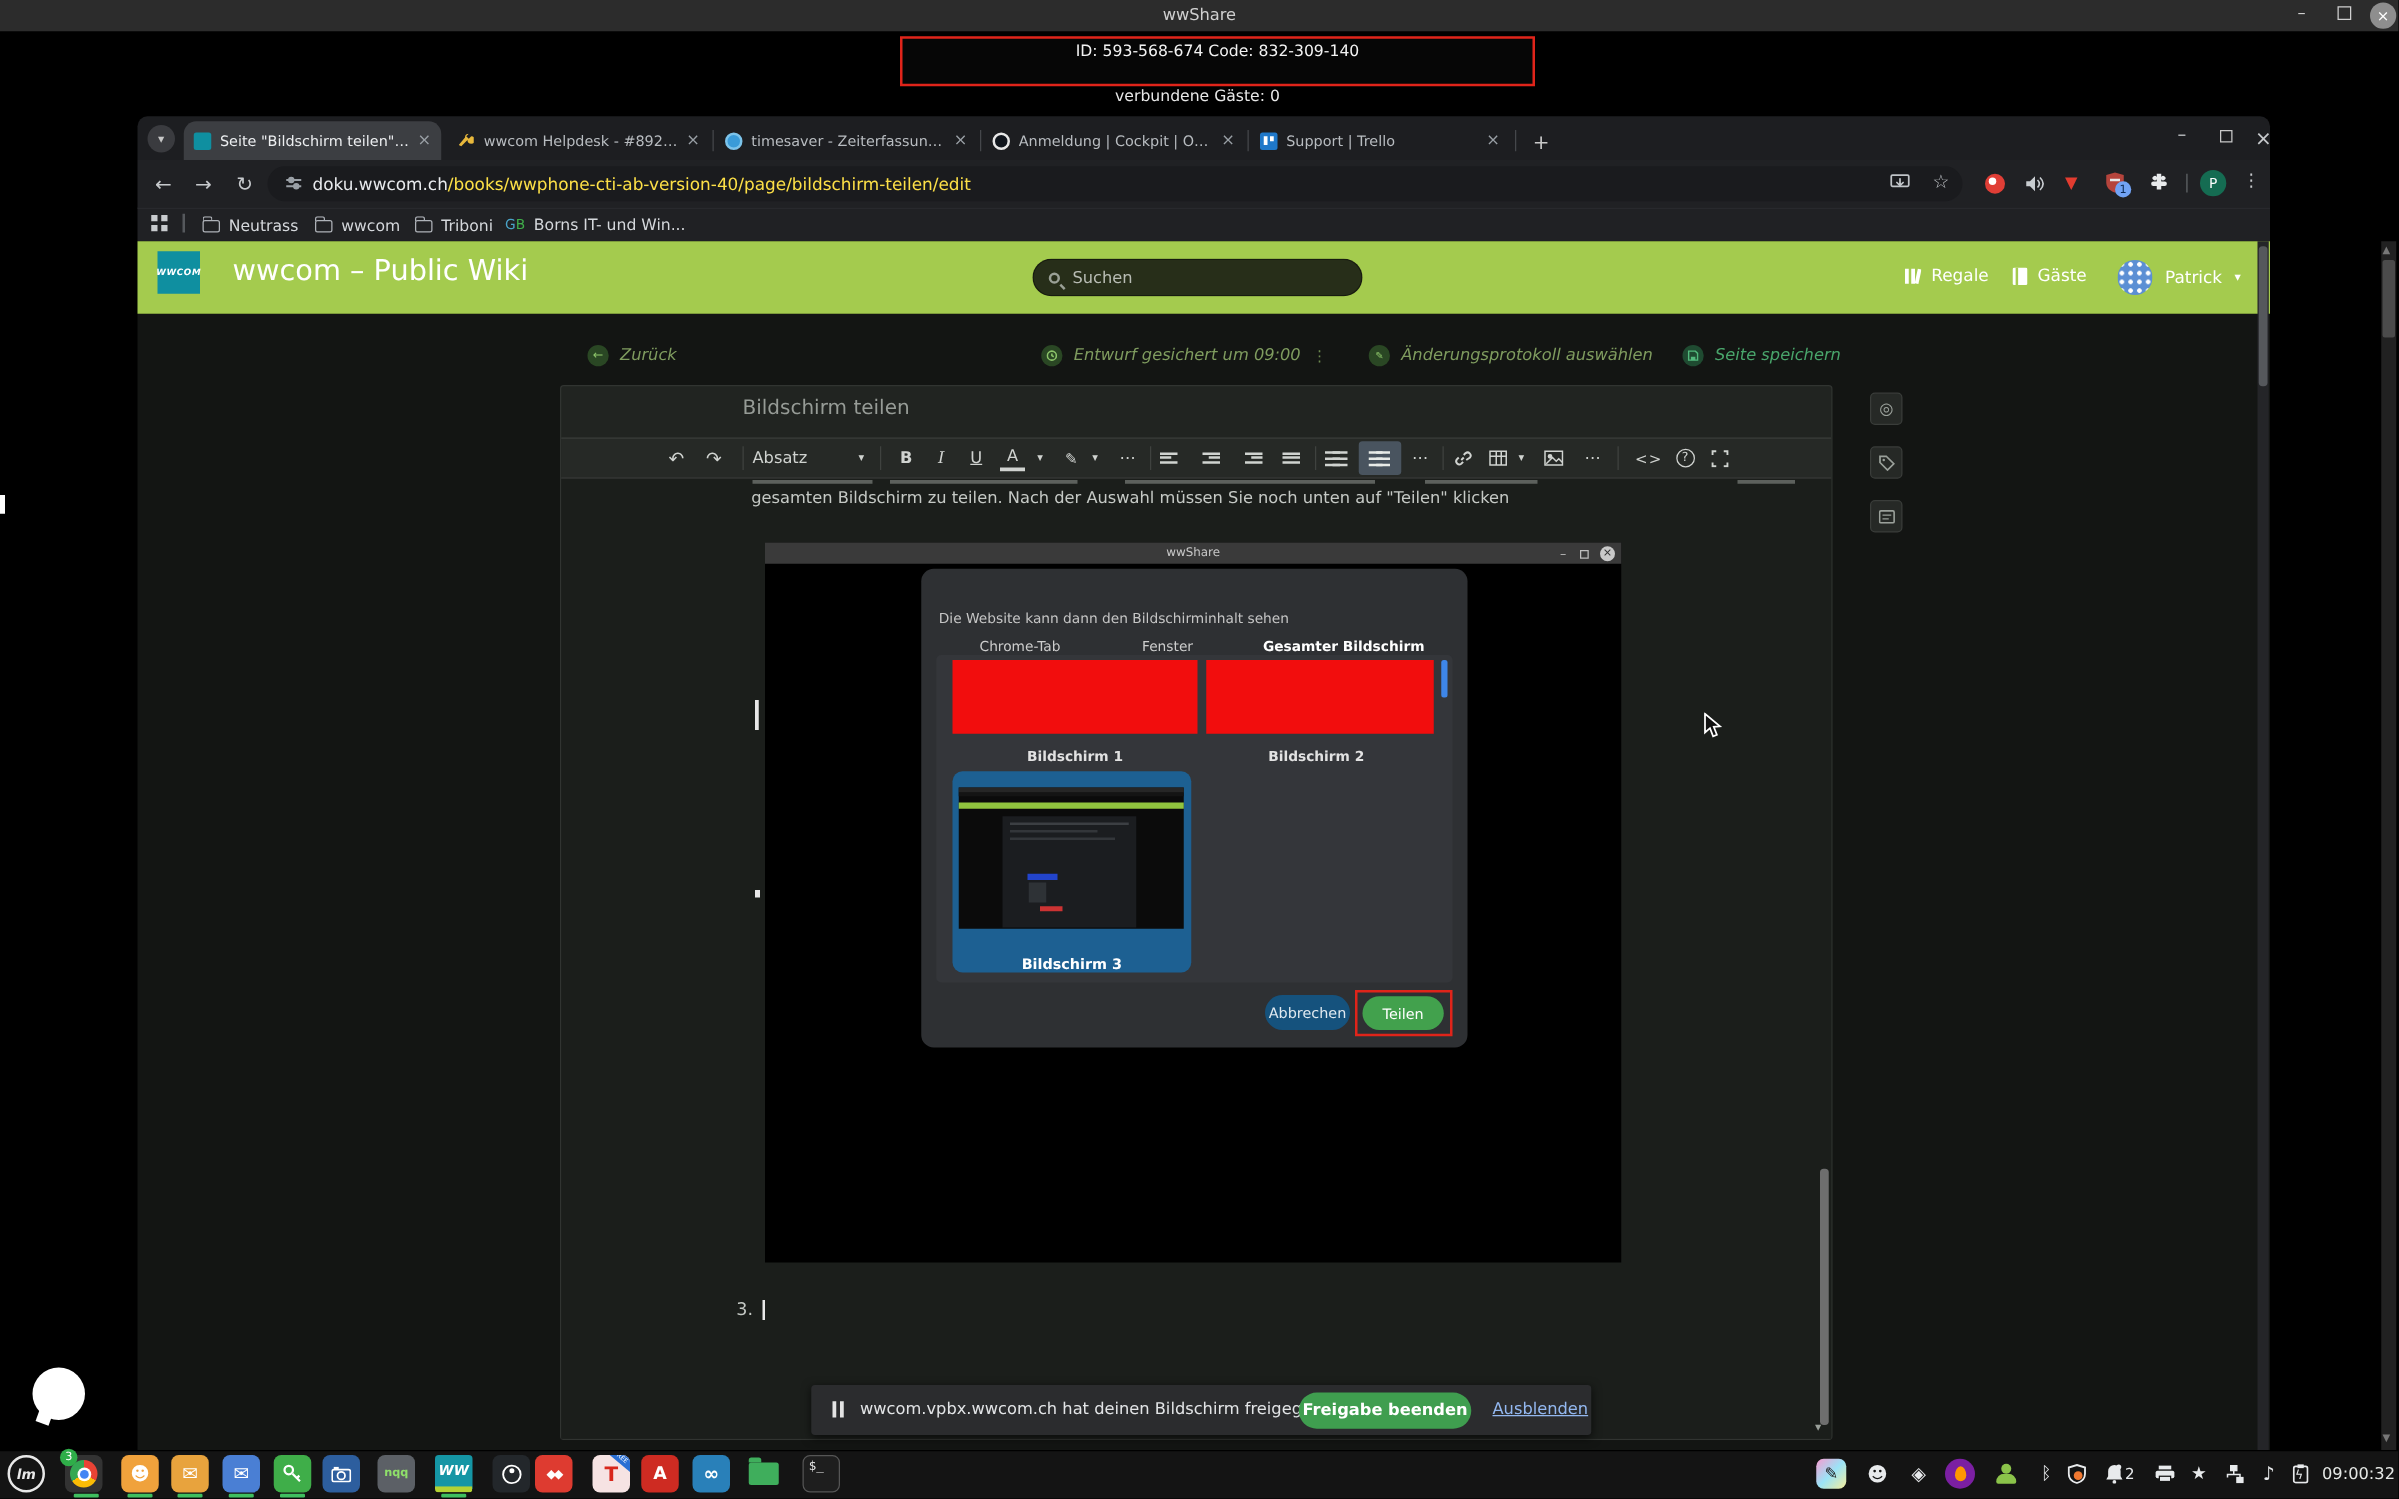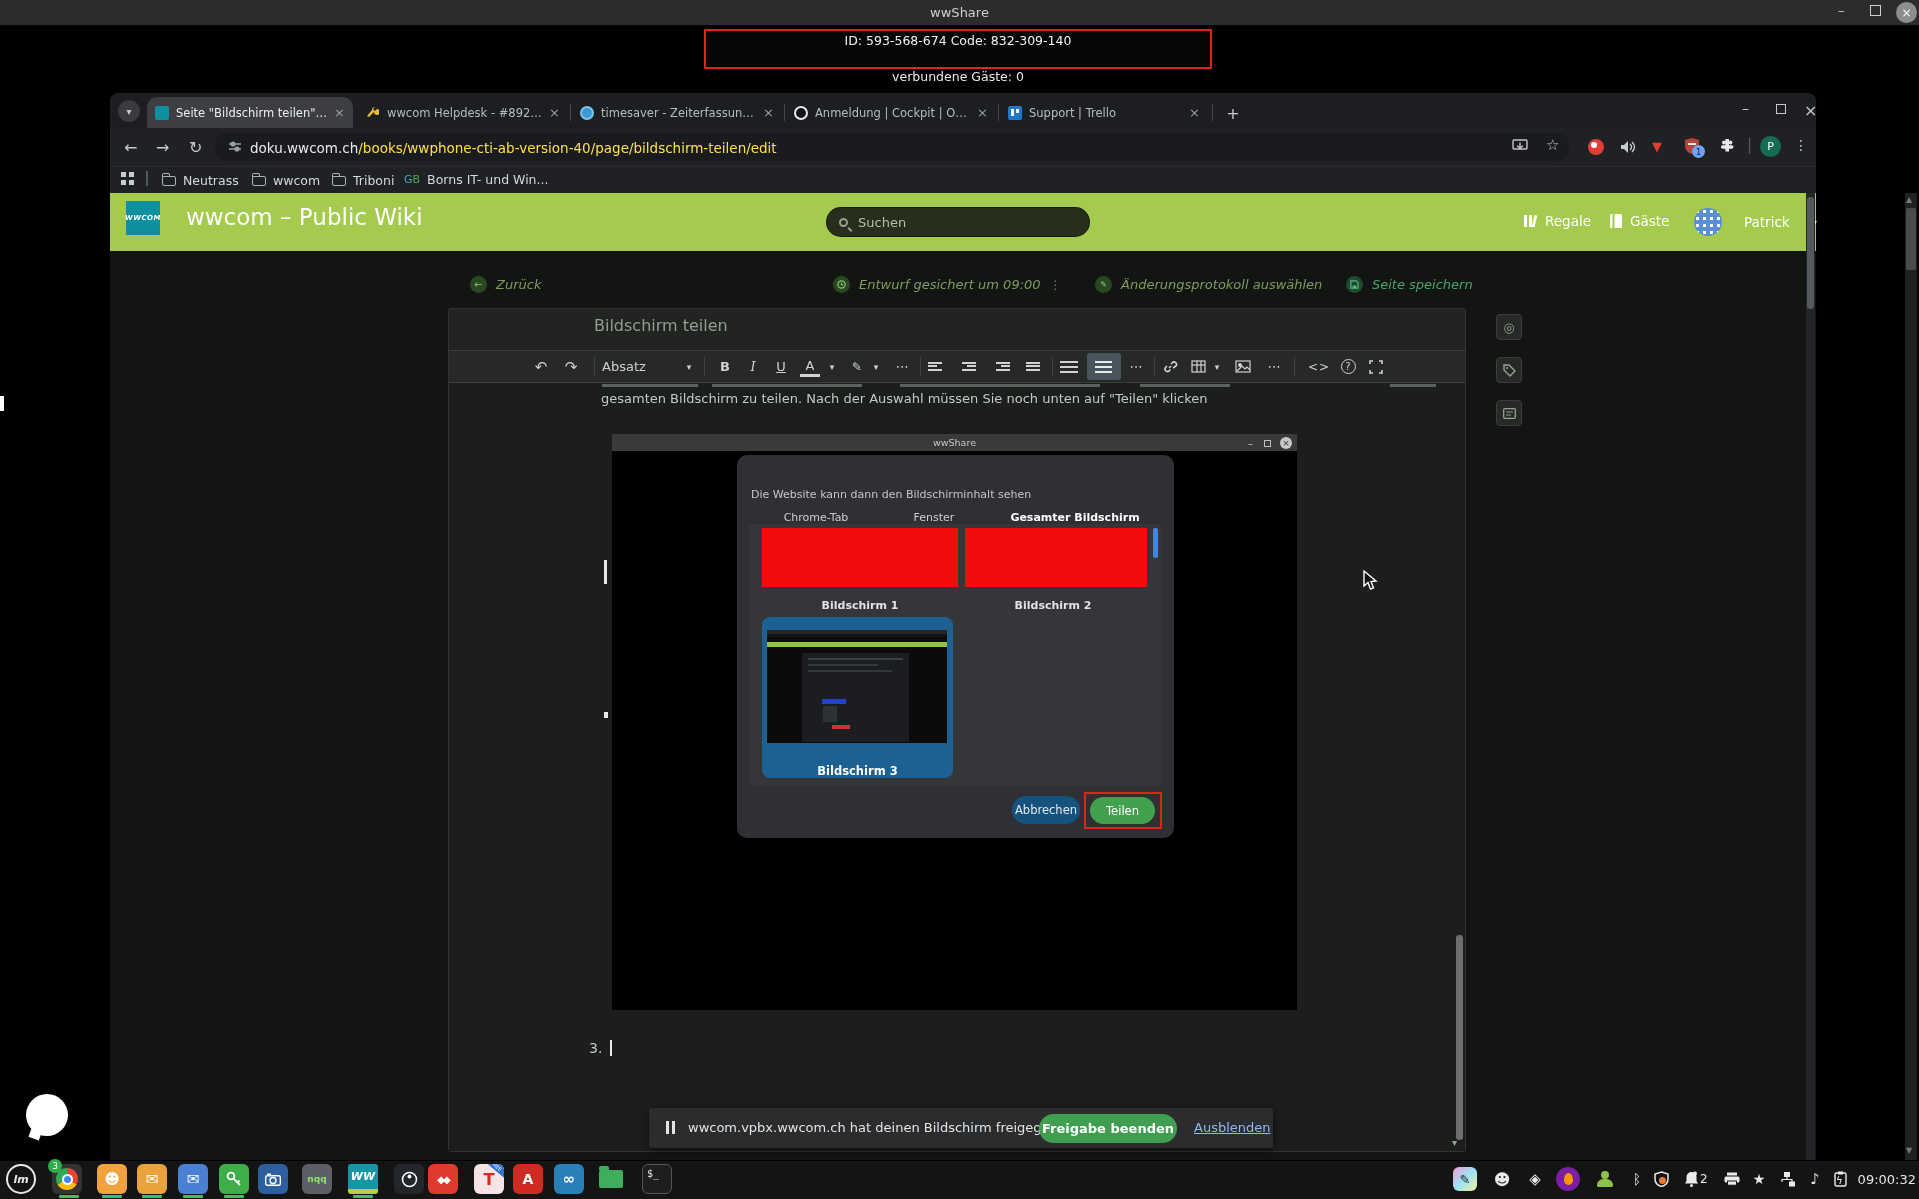--- a/index.html
+++ b/index.html
@@ -6,21 +6,21 @@
   *{box-sizing:border-box;font-family:"DejaVu Sans","Liberation Sans",sans-serif;}
   #screen{position:relative;width:1919px;height:1199px;background:#000;overflow:hidden;}
   .ab{position:absolute;}
   .fc{display:flex;align-items:center;}
   .fcc{display:flex;align-items:center;justify-content:center;}
   .ell{white-space:nowrap;overflow:hidden;text-overflow:ellipsis;}
   
   .titlebar{left:0;top:0;width:1919px;height:25px;background:#2c2c2c;}
   .tb-title{width:100%;text-align:center;line-height:25px;color:#cfcfcf;font-size:13px;}
   
-  .redbox{border:2px solid #e0241a;background:#060606;}
+  .redbox{border:2px solid #e0241a;background:#060606;margin-left:16px;}
   .bluebar{background:#1414e8;}
   
   .tabstrip{left:110px;top:93px;width:1706px;height:35px;background:#1d1e21;border-radius:8px 8px 0 0;}
   .tab{position:absolute;top:97px;height:31px;}
   .tab .fav{width:14px;height:14px;margin-right:7px;flex:none;}
   .tabtxt{font-size:11.5px;color:#b8bcc0;}
   .tab.active{background:#3c3e42;border-radius:10px 10px 0 0;}
   .tab.active .tabtxt{color:#eceef0;}
   .tclose{color:#9aa0a6;font-size:13px;margin-left:6px;flex:none;}
   .tsep{position:absolute;top:104px;width:1px;height:17px;background:#45474b;}
@@ -218,21 +218,21 @@
       </svg>
     <span style="color:#fff;font-size:13.5px;">Regale</span>
   </div>
   <div class="ab fc" style="left:1610px;top:213px;gap:8px;">
     <svg width="12" height="14" viewBox="0 0 12 14">
         <rect x="0" y="0" width="12" height="14" rx="1.5" fill="#fff"></rect>
         <rect x="2.5" y="0" width="2" height="14" fill="#a4cb4e"></rect>
       </svg>
     <span style="color:#fff;font-size:13.5px;">Gäste</span>
   </div>
-  <div class="ab fc" style="left:1694px;top:208px;gap:22px;">
+  <div class="ab fc" style="left:1694px;top:208px;gap:10px;">
     <span style="width:28px;height:28px;border-radius:50%;background:#5b8fd4;background-image:radial-gradient(#fff 1.6px,transparent 2px);background-size:7px 7px;"></span>
     <span style="color:#fff;font-size:13.5px;">Patrick</span>
     <span style="color:#fff;font-size:10px;">▾</span>
   </div>
 
   <div class="ab fc" style="left:470px;top:276px;gap:9px;">
     <span class="acircle fcc">←</span>
     <span class="grn">Zurück</span>
   </div>
   <div class="ab fc" style="left:833px;top:276px;gap:9px;">

